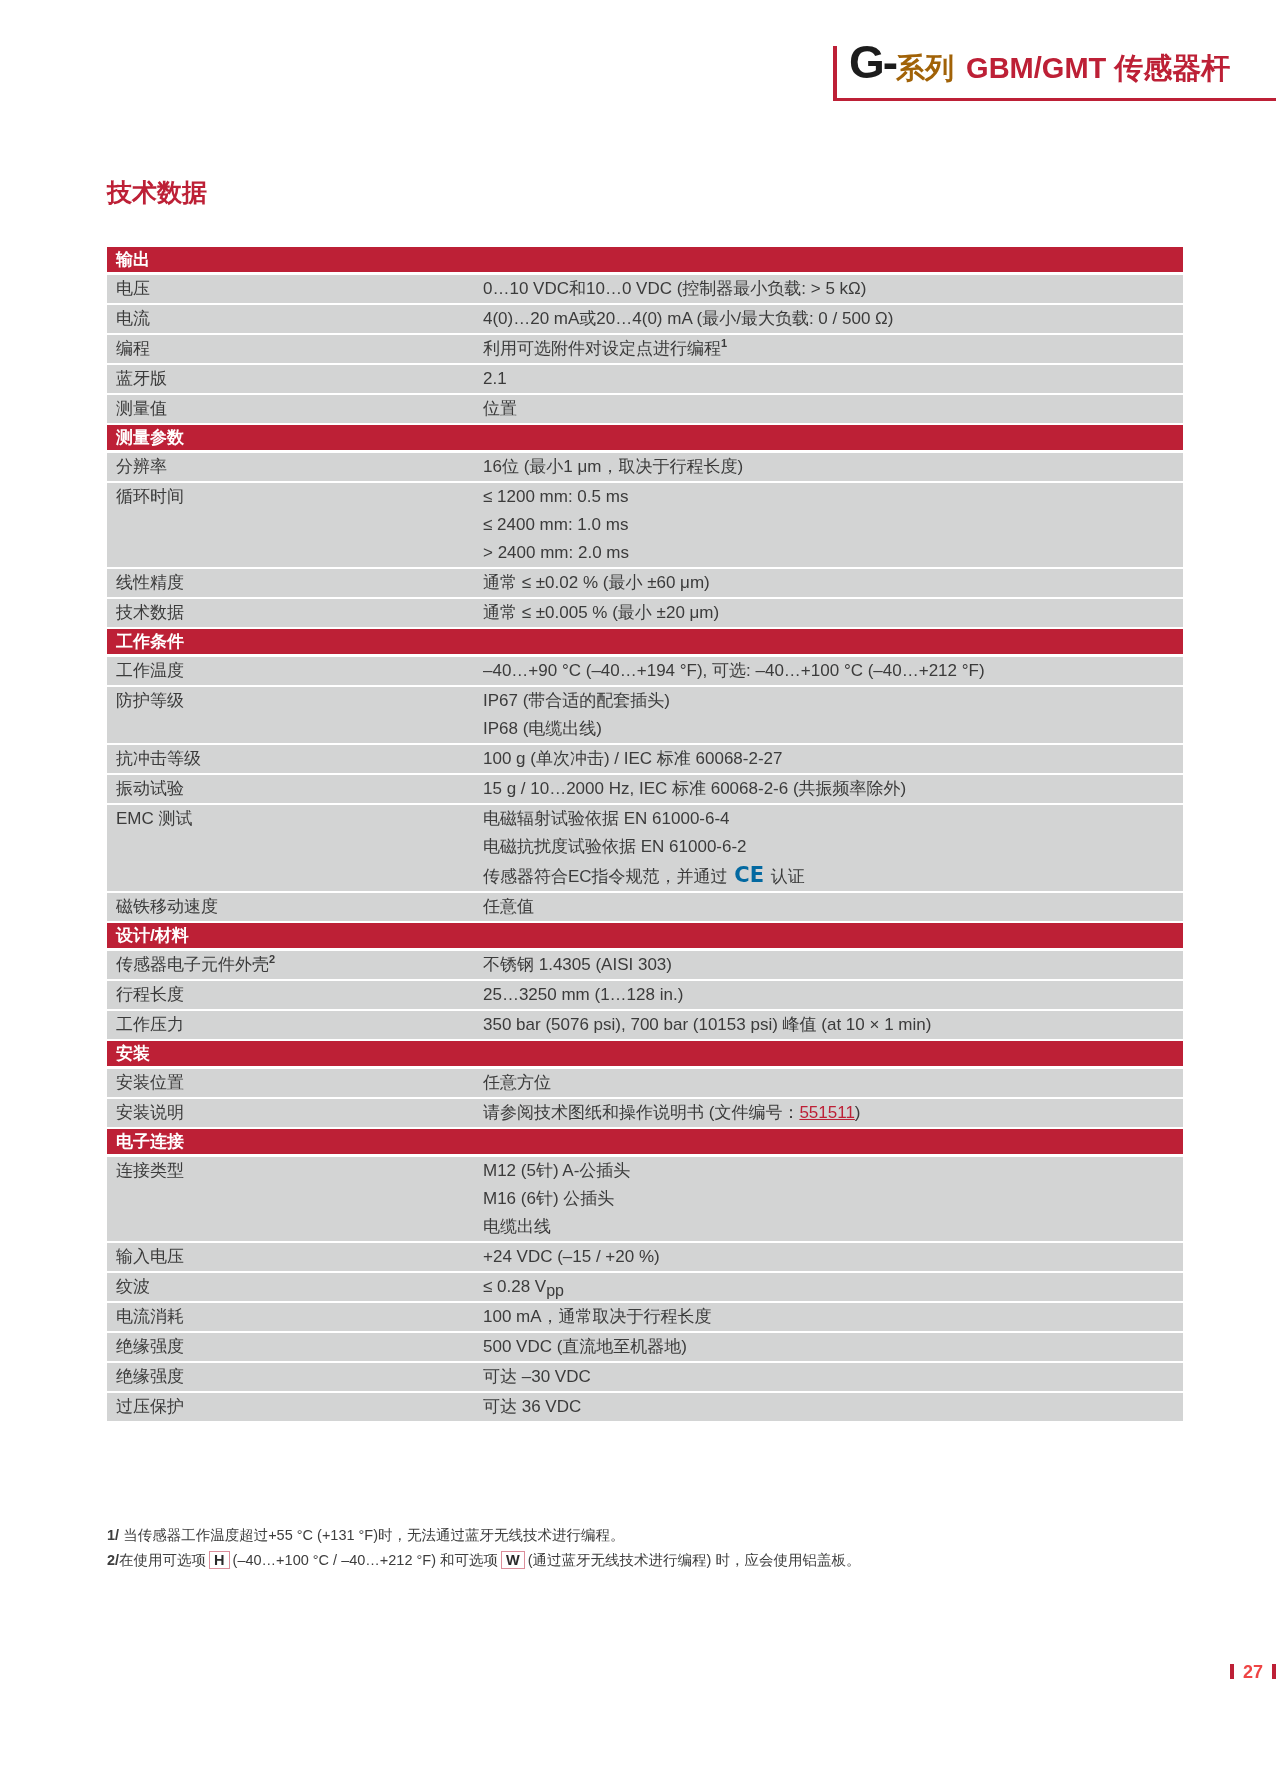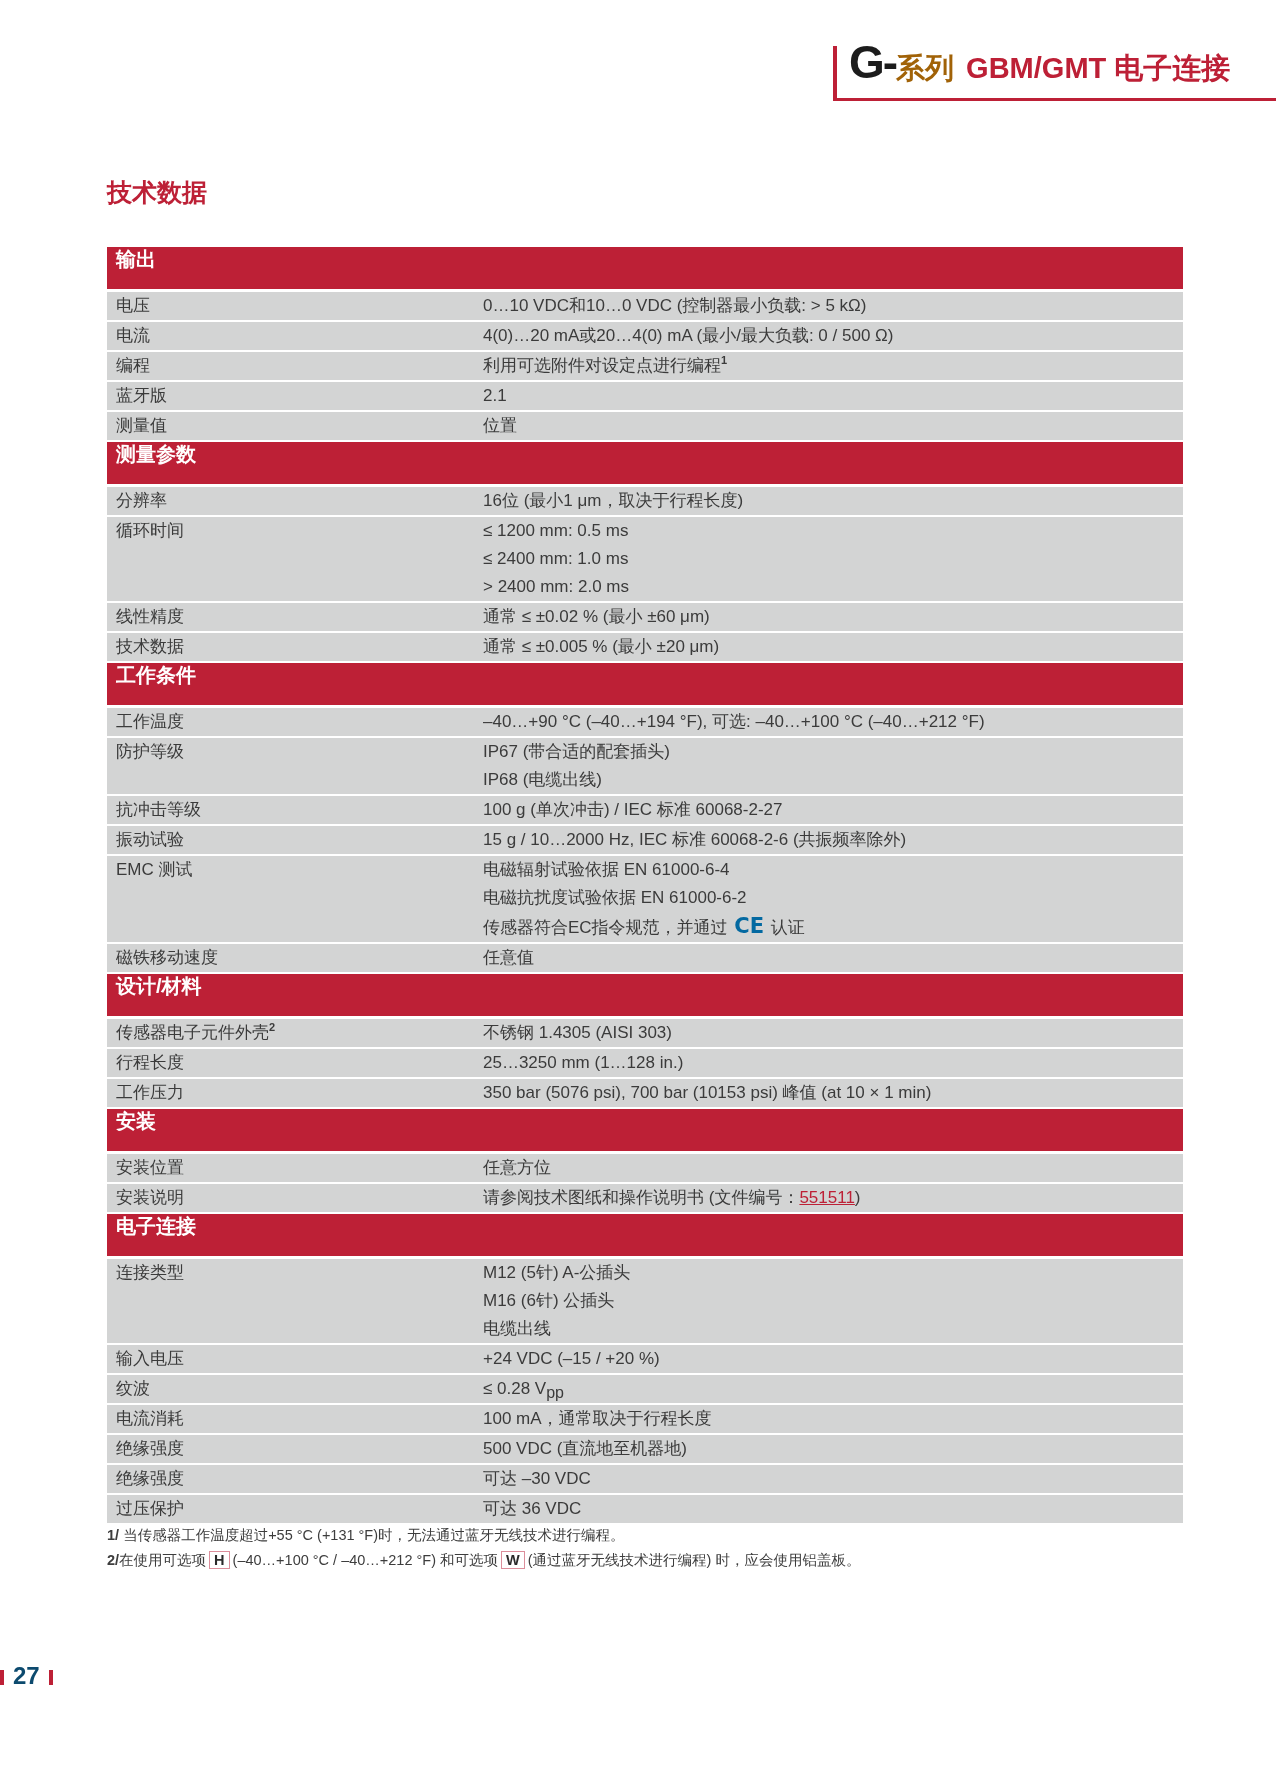--- a/index.html
+++ b/index.html
@@ -32,23 +32,23 @@
   
   .page-title{
     position:absolute;left:107px;top:176px;
     font-size:25px;font-weight:bold;color:var(--red);
   }
   
   .tech-table{
     position:absolute;left:107px;top:247px;width:1076px;
   }
   .sec-header{
-    height:42px;line-height:25px;
+    height:25px;line-height:25px;
     background:var(--red);color:#fff;
-    font-size:20px;font-weight:bold;
+    font-size:17px;font-weight:bold;
     padding-left:9px;margin-bottom:3px;
   }
   .t-row{
     display:flex;background:var(--row-gray);
     margin-bottom:2px;min-height:28px;
   }
   .t-label{
     width:376px;flex-shrink:0;
     padding-left:9px;box-sizing:border-box;
     font-size:17px;line-height:28px;
@@ -71,38 +71,38 @@
   .fn-bold{font-weight:bold;}
   .opt-box{
     display:inline-block;
     border:1.5px solid #dc8e9b;
     padding:0 4px;margin:0 3px;
     font-weight:bold;line-height:16px;color:#2a2a2a;
   }
   
   .page-number{
     position:absolute;top:1662px;left:0;width:100%;
-    text-align:left;font-size:24px;font-weight:bold;color:#0c4a6e;
+    text-align:right;font-size:18px;font-weight:bold;color:#ef4444;
   }
   .pn-bar{
     display:inline-block;width:4px;height:15px;background:var(--red);
     vertical-align:-1px;
   }
   .pn-num{margin:0 9px;}
 </style>
 </head>
 <body>
 
 <div class="page">
 
   <div class="doc-header">
     <span class="vbar"></span>
     <span class="g-big">G-</span>
     <span class="g-black">系列</span>
-    <span class="g-red">GBM/GMT 电子连接</span>
+    <span class="g-red">GBM/GMT 传感器杆</span>
   </div>
 
   <div class="page-title">技术数据</div>
 
   <div class="tech-table">
       <div class="sec-header">输出</div>
       <div class="t-row">
         <div class="t-label">电压</div>
         <div class="t-value">
           <div class="vline">0…10 VDC和10…0 VDC (控制器最小负载: &gt; 5 kΩ)</div>

